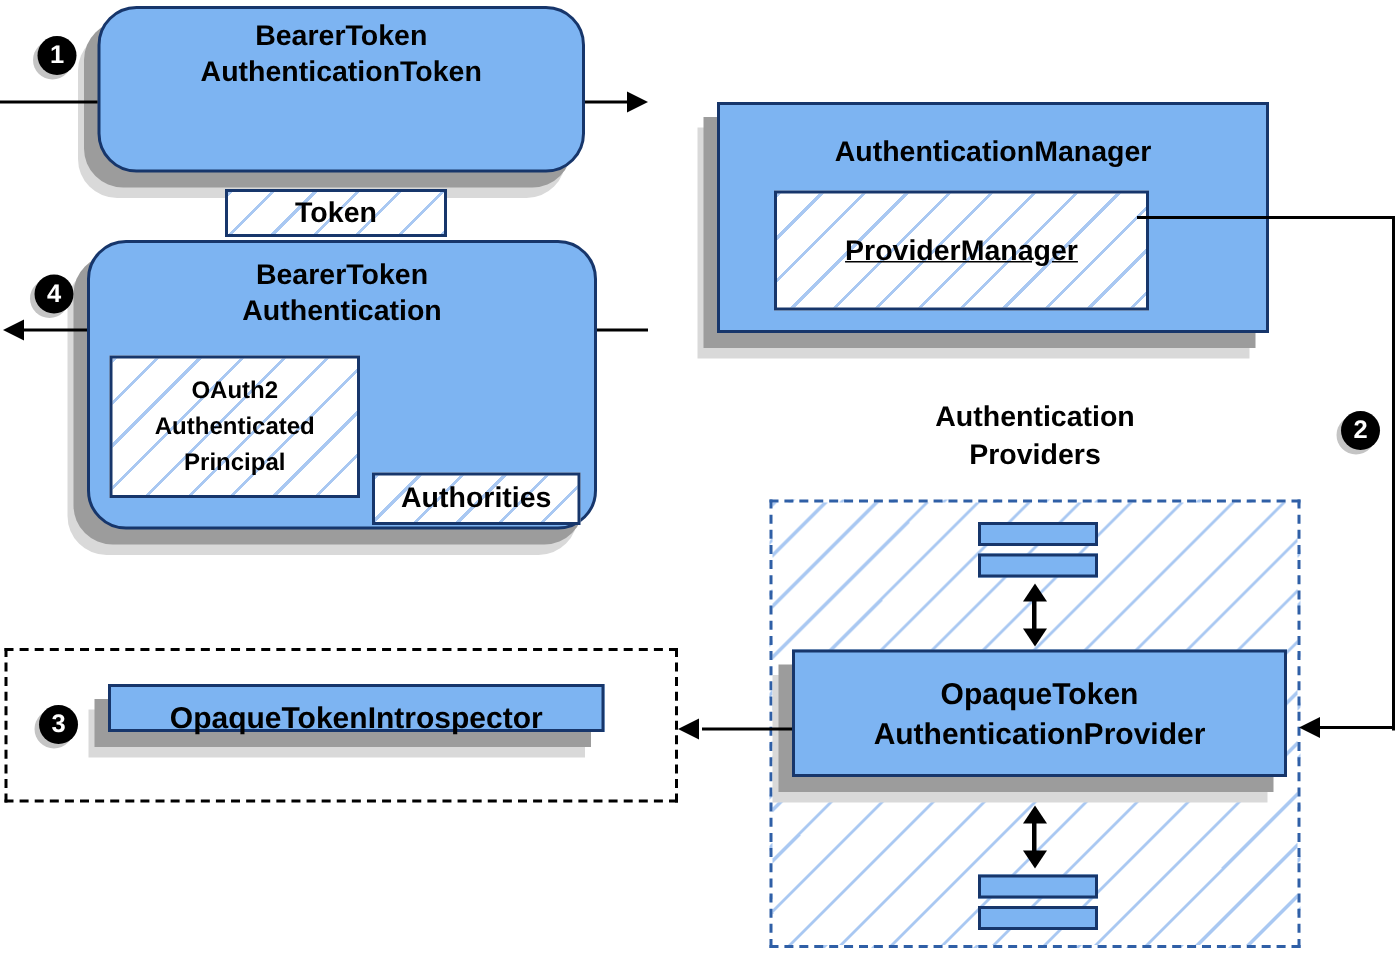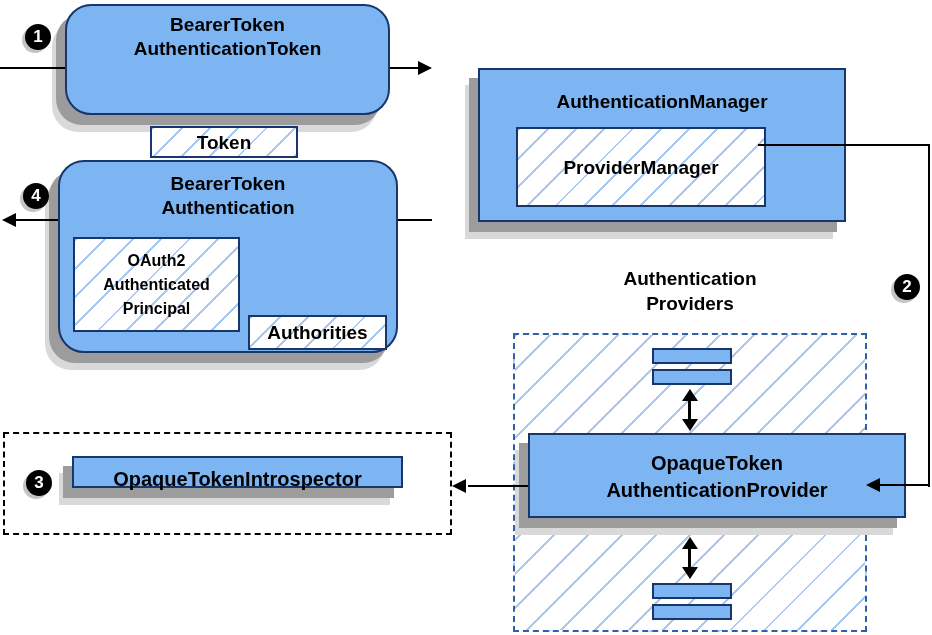--- a/index.html
+++ b/index.html
@@ -83,21 +83,21 @@
   <div class="node rounded" style="left:65px;top:4px;width:325px;height:111px;">
     <div class="title" style="padding-top:7px;">BearerToken
 AuthenticationToken</div>
     <div class="hatch" style="left:83px;top:72px;width:148px;height:32px;margin-top:48px;">
       <span>Token</span>
     </div>
   </div>
 
   <div class="node" style="left:432px;top:68px;width:368px;height:154px;margin-left:46px;">
     <div class="title" style="padding-top:20px;">AuthenticationManager</div>
-    <div class="hatch" style="left:36px;top:57px;width:250px;height:80px;">
+    <div class="hatch" style="left:36px;top:57px;width:250px;height:80px;text-decoration:underline;">
       <span>ProviderManager</span>
     </div>
   </div>
 
   <div class="node rounded" style="left:58px;top:160px;width:340px;height:193px;">
     <div class="title" style="padding-top:10px;">BearerToken
 Authentication</div>
     <div class="hatch" style="left:13px;top:75px;width:167px;height:95px;font-size:16px;line-height:24px;">
       <span>OAuth2
 Authenticated
@@ -111,21 +111,21 @@
   <div class="free-label" style="left:588px;top:266px;width:204px;">Authentication
 Providers</div>
 
   <div class="region" style="left:513px;top:333px;width:354px;height:299px;">
     <div class="bar" style="left:137px;top:13px;"></div>
     <div class="bar" style="left:137px;top:34px;"></div>
     <div class="bar" style="left:137px;top:248px;"></div>
     <div class="bar" style="left:137px;top:269px;"></div>
   </div>
 
-  <div class="node" style="left:528px;top:433px;width:378px;height:85px;">
+  <div class="node" style="left:528px;top:433px;width:330px;height:85px;">
     <div class="title" style="padding-top:15px;font-size:20px;line-height:27px;">OpaqueToken
 AuthenticationProvider</div>
   </div>
 
   <div class="region-plain" style="left:3px;top:432px;width:449px;height:103px;"></div>
   <div class="node" style="left:72px;top:456px;width:331px;height:32px;">
     <div class="title" style="line-height:43px;font-size:20px;">OpaqueTokenIntrospector</div>
   </div>
 
 </div>

